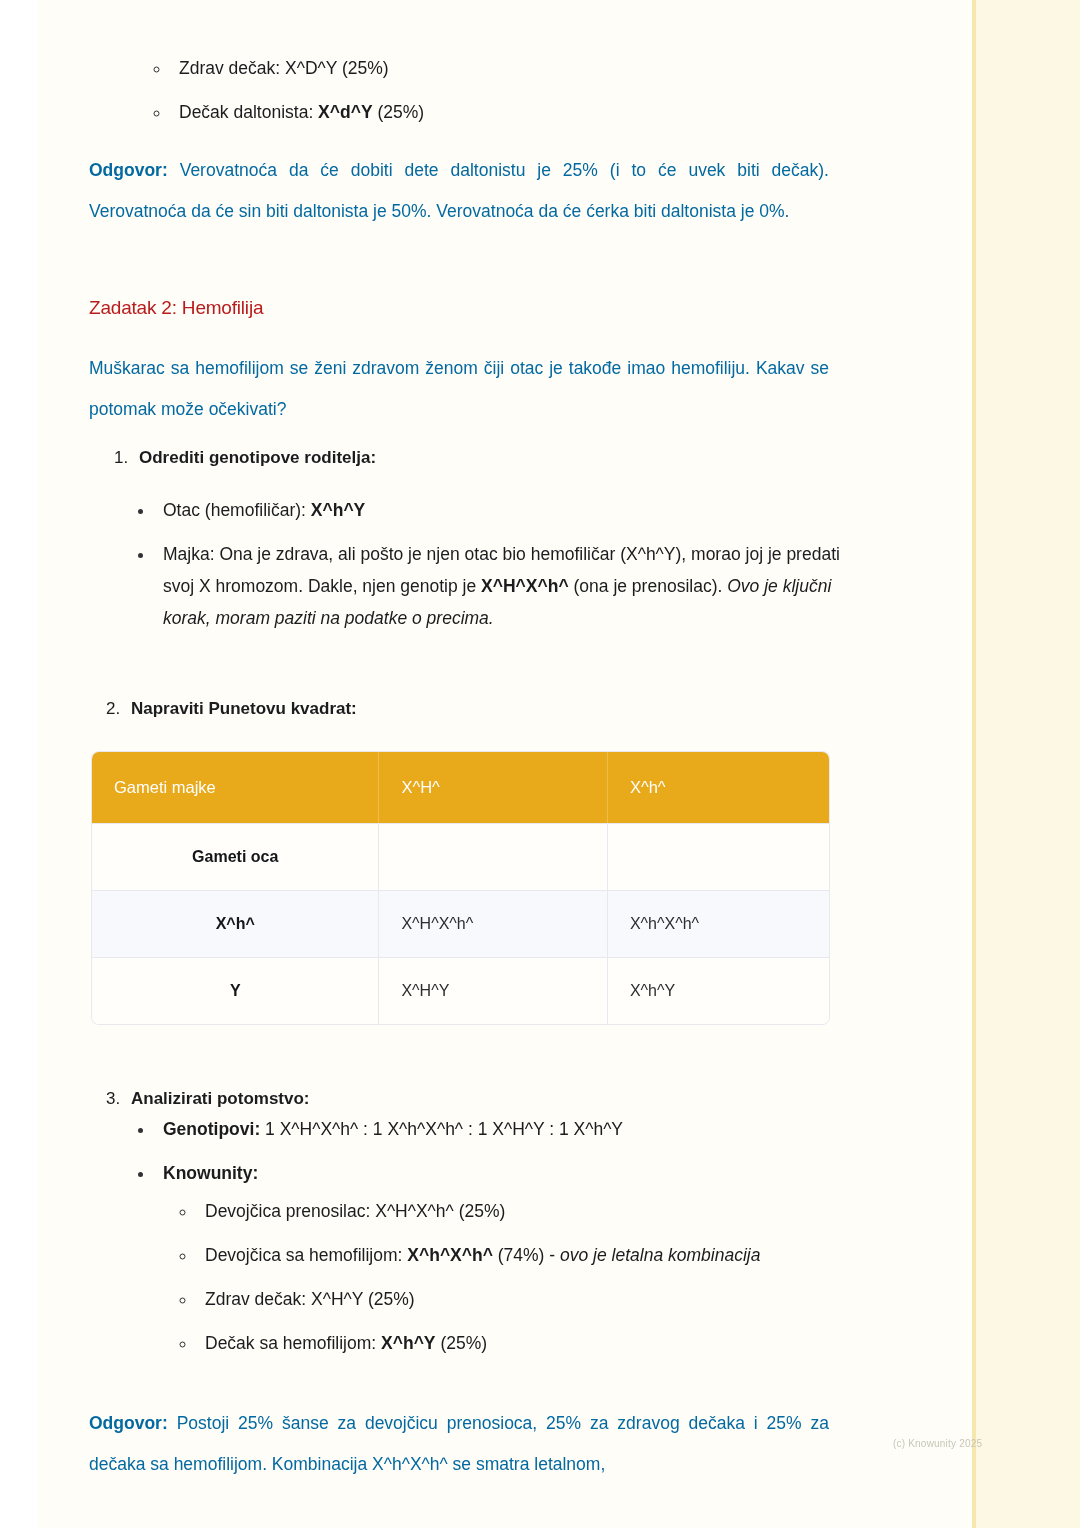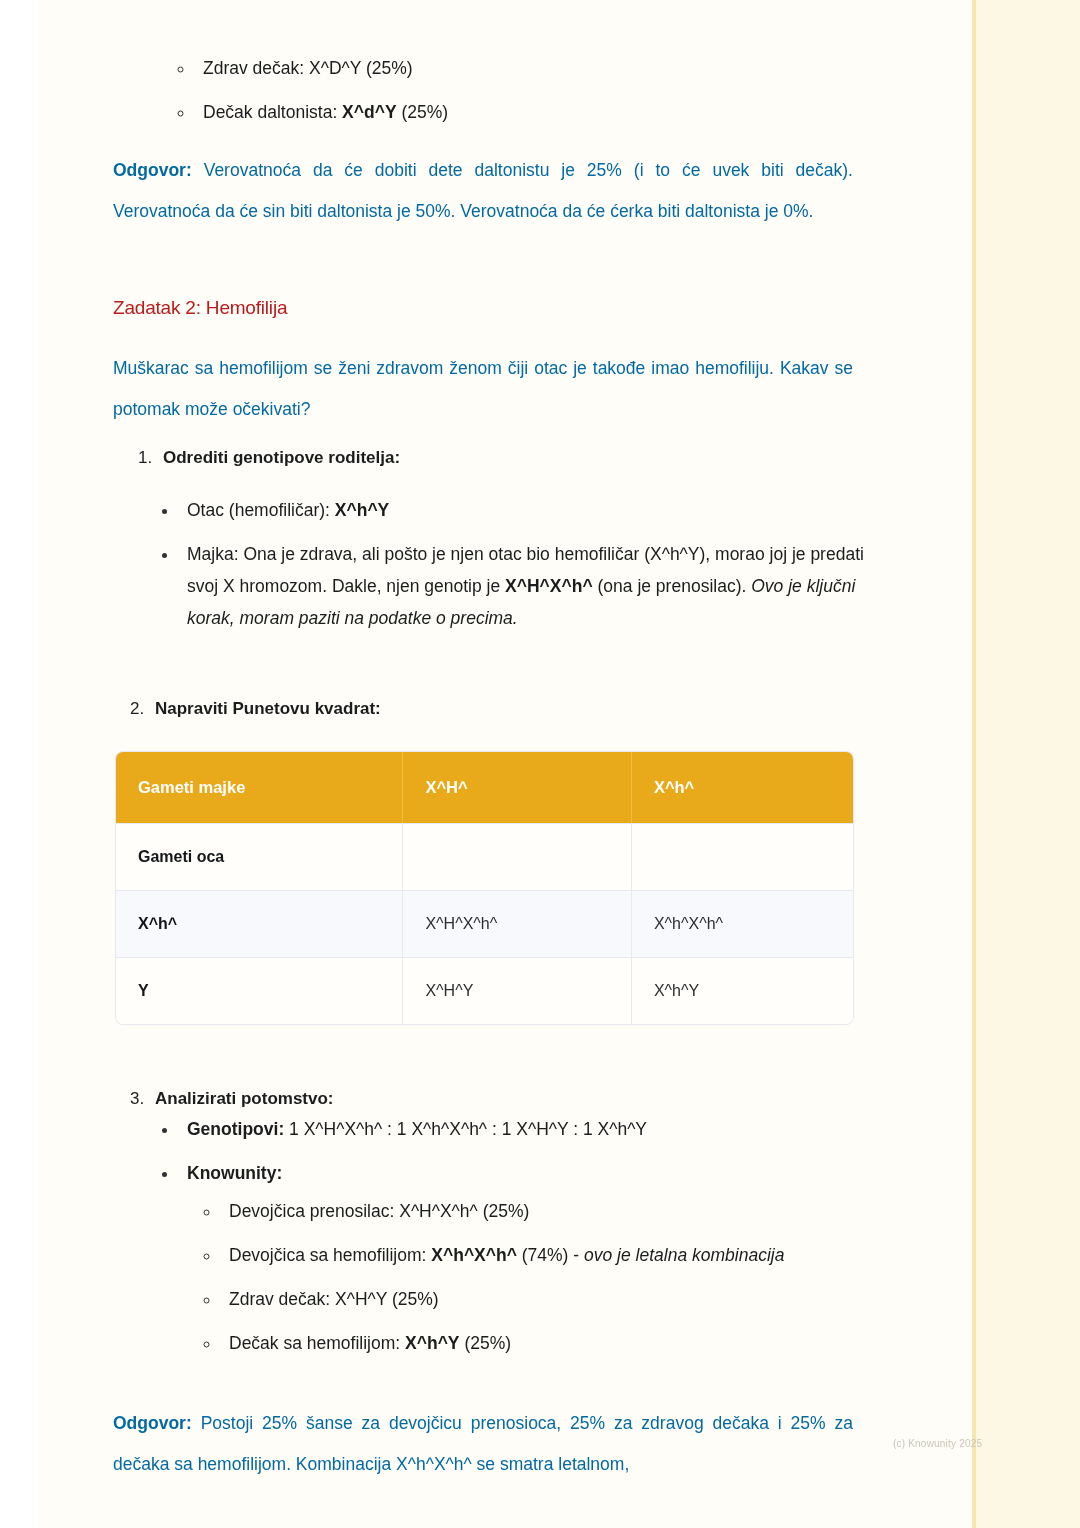--- a/index.html
+++ b/index.html
@@ -41,21 +41,20 @@
     width: 104px; height: 1528px;
     background: #fdf8e3;
   }
 
   
   #content {
     position: absolute;
     left: 89px; top: 0;
     width: 740px;
     height: 1528px;
-    margin-left: 24px;
   }
 
   .para {
     font-size: 17.5px;
     line-height: 41px;
     text-align: justify;
     color: #0369a1;
     margin: 0;
   }
   .para b, .bold { font-weight: bold; }
@@ -118,37 +117,38 @@
     border-spacing: 0;
     border-radius: 7px;
     overflow: hidden;
     box-shadow: 0 0 0 1px #e7e9ee;
     background: #fffefa;
   }
   table.punnett th {
     background: #e8a91a;
     color: #ffffff;
     font-size: 16.5px;
-    font-weight: bold;
+    font-weight: normal;
     text-align: left;
     padding: 26px 22px;
     border-right: 1px solid #f0be48;
   }
   table.punnett th:last-child { border-right: none; }
   table.punnett td {
     font-size: 16px;
     color: #2b2d30;
     padding: 24px 22px;
     border-top: 1px solid #e7e9ee;
     border-right: 1px solid #e7e9ee;
   }
   table.punnett td:last-child { border-right: none; }
   table.punnett td.rowhead {
     font-weight: bold;
     color: #14161a;
+    text-align: center;
   }
   table.punnett tr.zebra td { background: #f7f9fc; }
   table.punnett tr.plain td { background: #fffefa; }
   table.punnett tr.blank td { background: #fffefa; }
 
   
   #watermark {
     position: absolute;
     left: 893px;
     top: 1438px;

